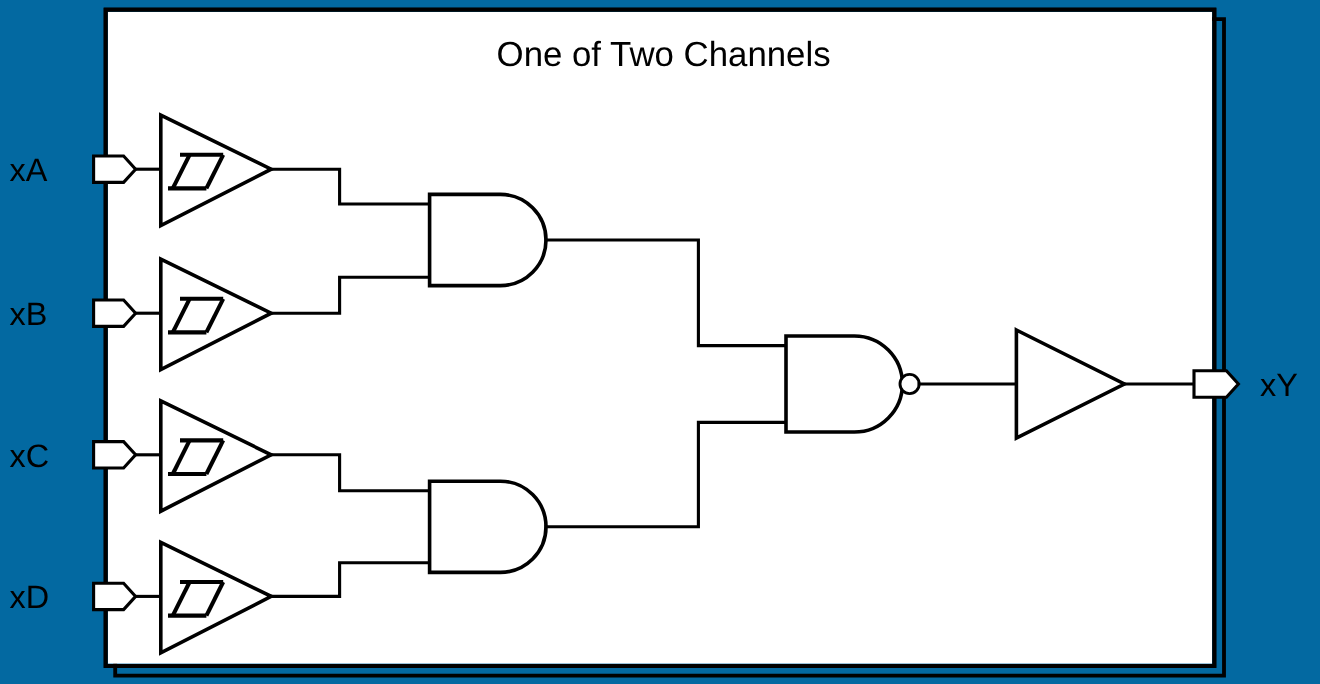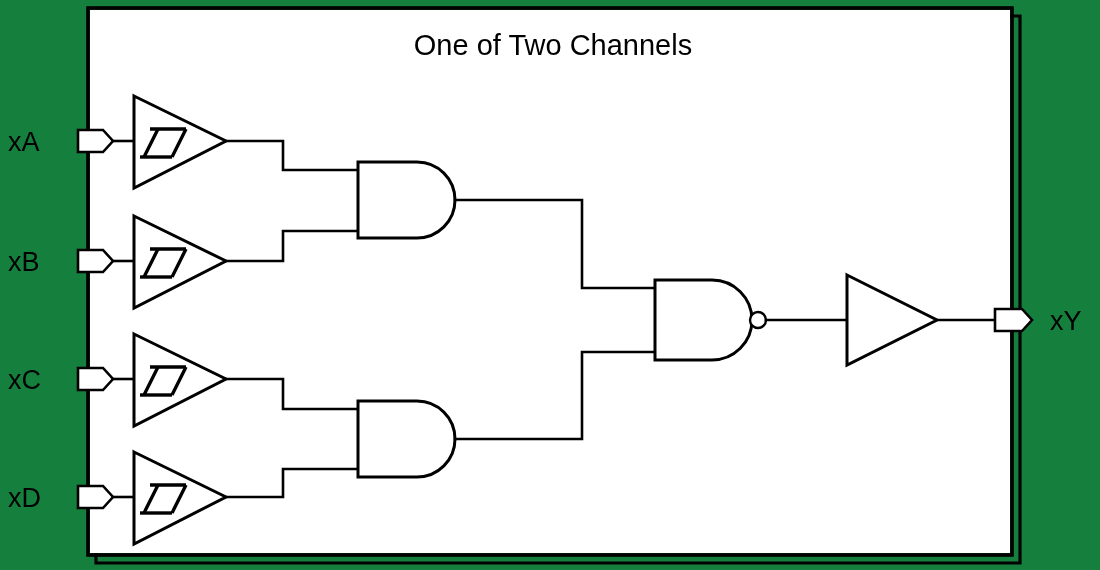--- a/index.html
+++ b/index.html
@@ -8,21 +8,21 @@
     padding: 0;
     background: #ffffff;
   }
   body {
     font-family: "Liberation Sans", "DejaVu Sans", sans-serif;
   }
   #diagram-root {
     position: relative;
     width: 1100px;
     height: 570px;
-    background: #15803d;
+    background: #0369a1;
     overflow: hidden;
   }
   svg#logic-svg {
     display: block;
     width: 1100px;
     height: 570px;
   }
   .wire {
     stroke: #000000;
     stroke-width: 2.6;

